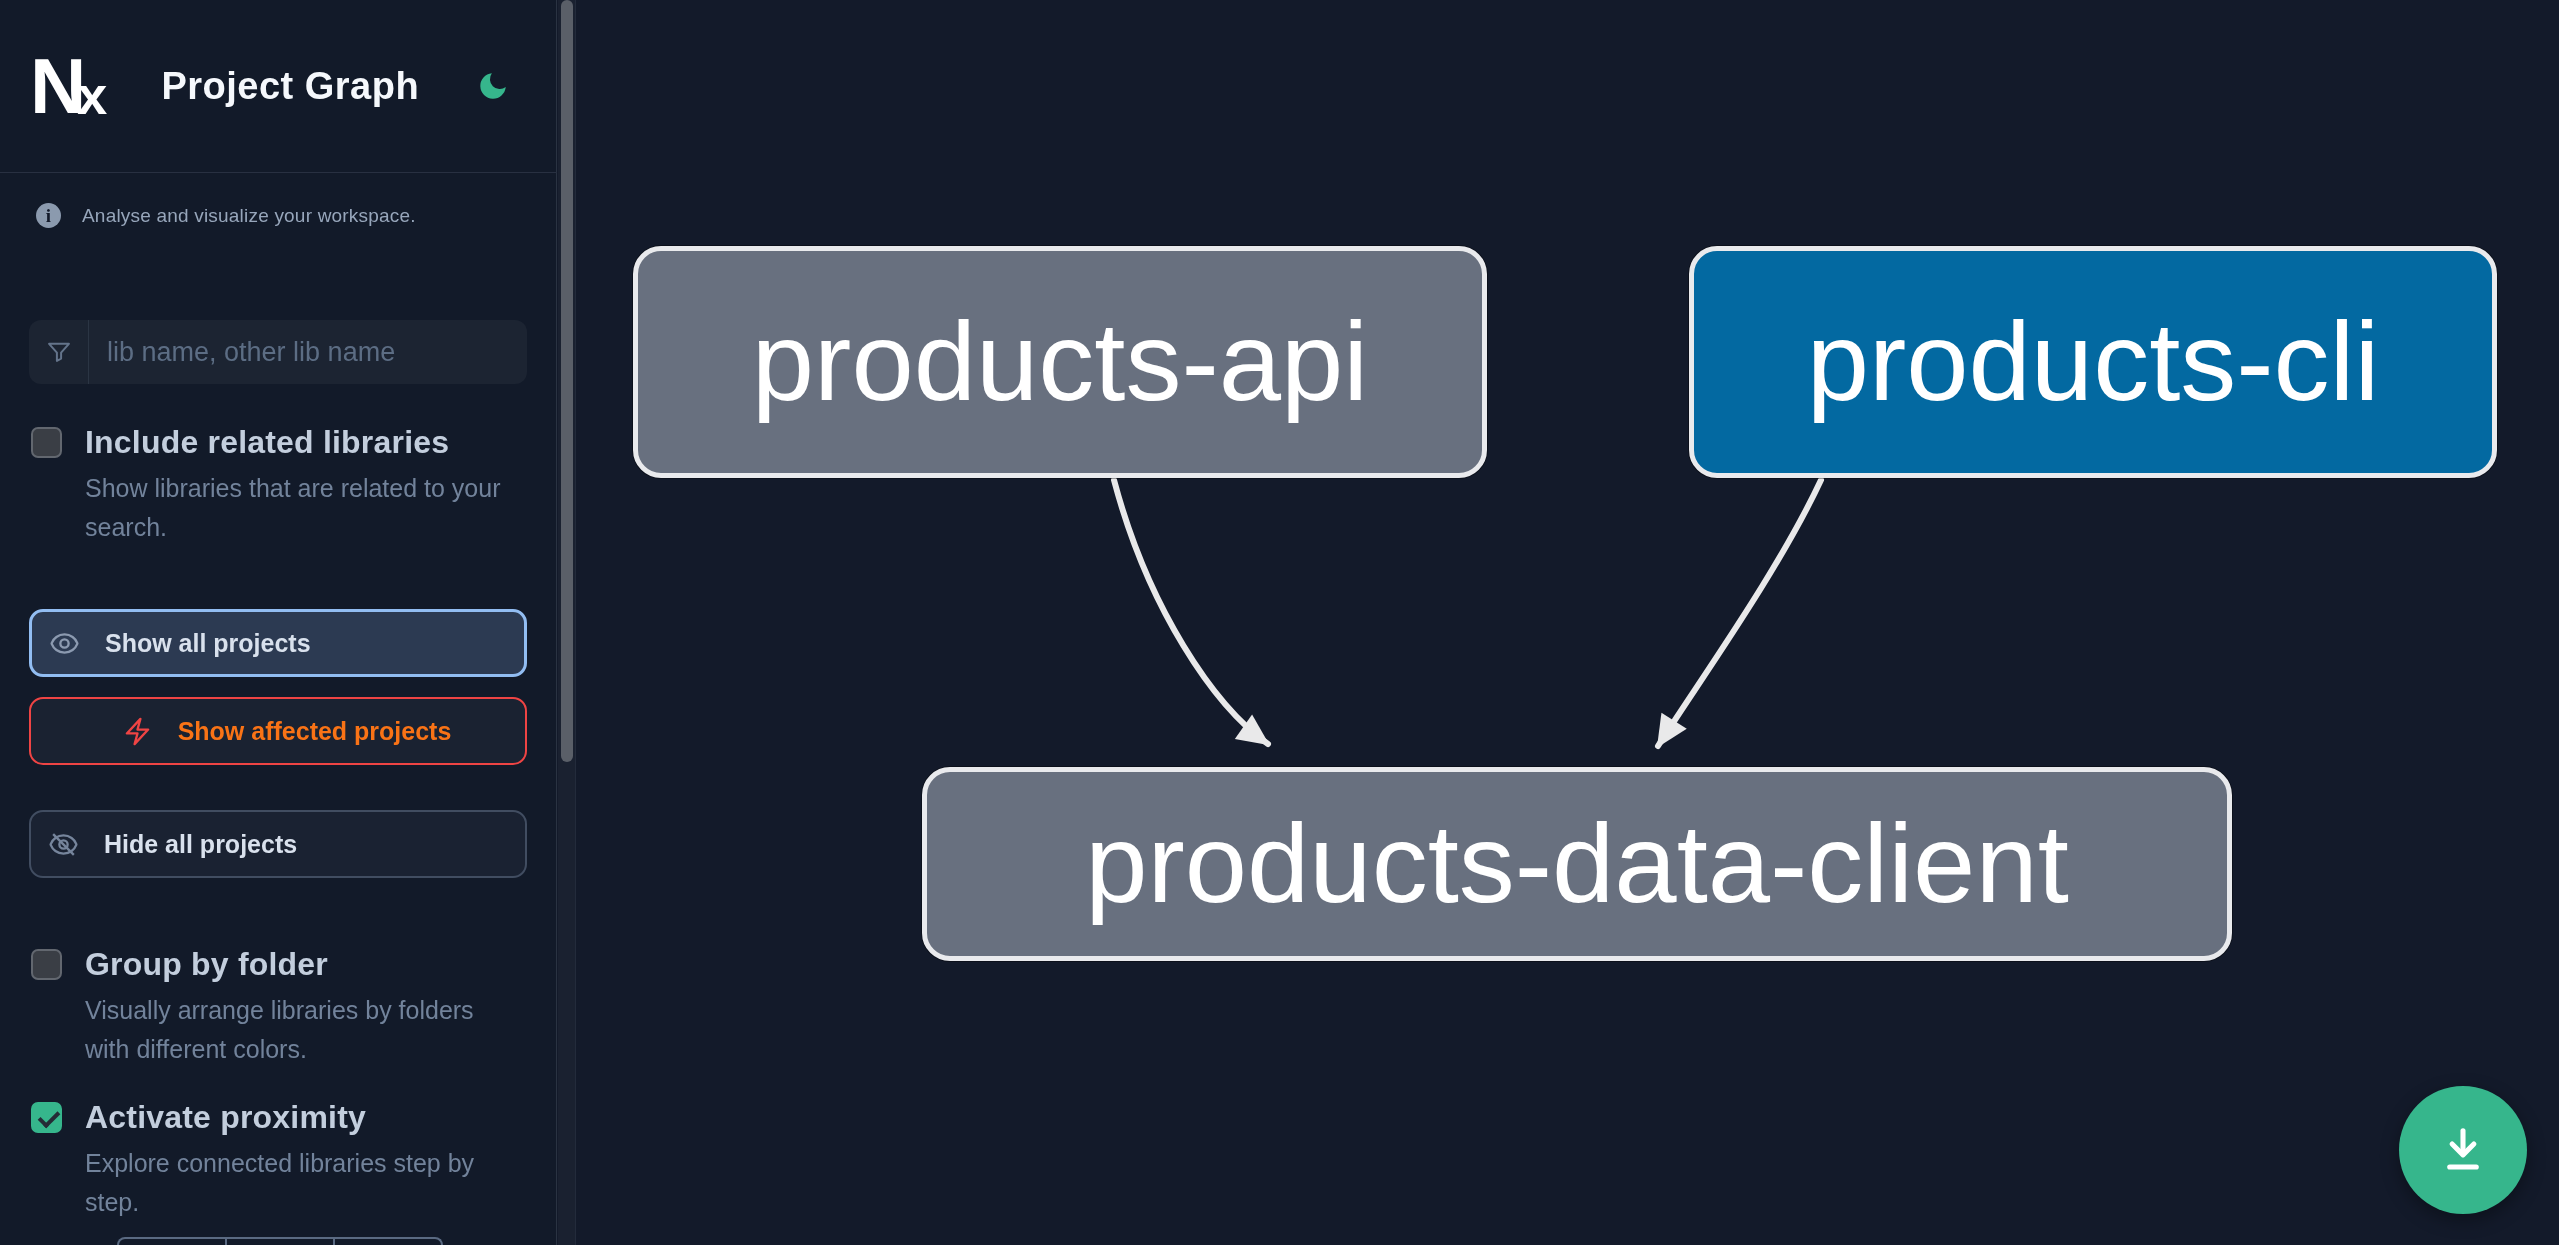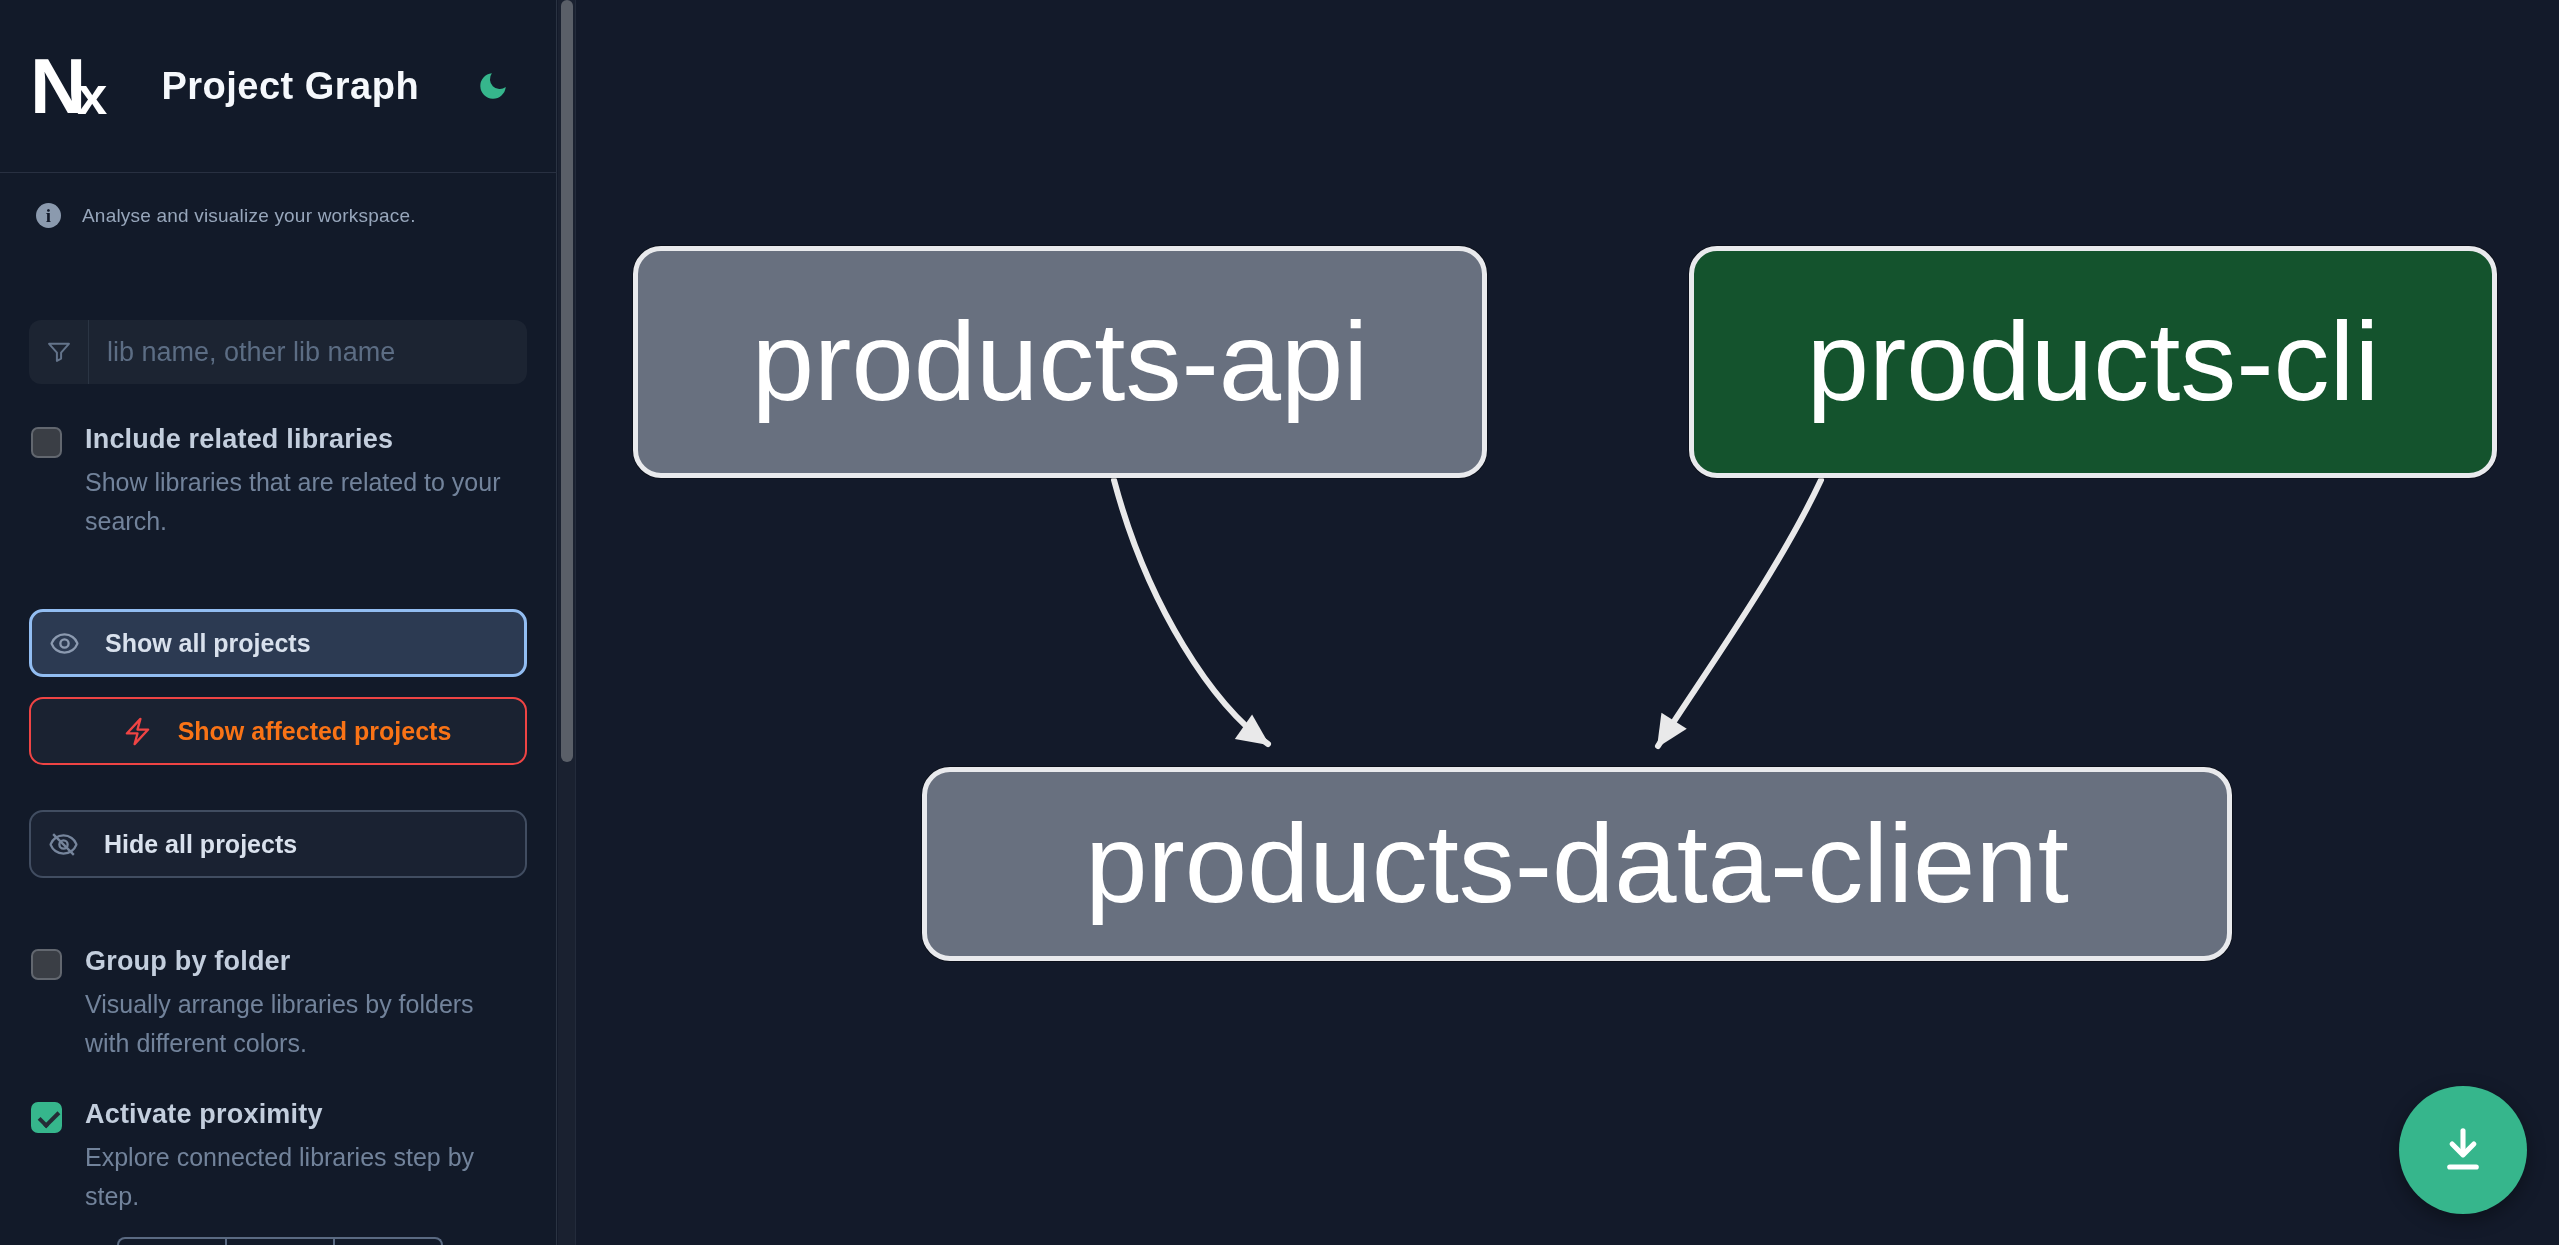--- a/index.html
+++ b/index.html
@@ -6,21 +6,21 @@
   html,body { background:#131a2a; }
   body { font-family:"Liberation Sans", sans-serif; }
   #app { position:relative; width:2559px; height:1245px; background:#131a2a; overflow:hidden; }
 
   
   #edges { position:absolute; left:0; top:0; z-index:1; }
   .node { position:absolute; z-index:2; display:flex; align-items:center; justify-content:center;
           background:#68707f; border:5px solid #e9eaed; border-radius:28px;
           color:#ffffff; font-size:112px; line-height:1; cursor:pointer;
           box-shadow:0 0 0 1px rgba(0,0,0,.35); }
-  .node.affected { background:#14532d; }
+  .node.affected { background:#0369a1; }
   #node-products-api   { left:633px;  top:246px; width:854px;  height:232px; }
   #node-products-cli   { left:1689px; top:246px; width:808px;  height:232px; }
   #node-products-data-client { left:922px; top:767px; width:1310px; height:194px; }
 
   
   .sidebar { position:absolute; left:0; top:0; width:557px; height:1245px; z-index:3;
              background:#121a29; border-right:1px solid #2a3342; }
   .sb-header { position:absolute; left:0; top:0; width:557px; height:173px;
                display:flex; align-items:center; padding:0 47px 0 30px;
                border-bottom:1px solid #283041; }
@@ -45,21 +45,21 @@
                      font-size:27px; color:#c7d2e2; }
   .searchbox input::placeholder { color:#5c6d84; opacity:1; }
 
   .toggle { position:absolute; left:31px; display:flex; align-items:flex-start; }
   .checkbox { width:31px; height:31px; border-radius:7px; background:#3a3e45;
               border:2px solid #62676f; position:relative; flex:0 0 auto; margin-top:3px; cursor:pointer; }
   .checkbox.checked { background:#36b68c; border-color:#36b68c; }
   .checkbox.checked::after { content:""; position:absolute; left:6px; top:7px; width:16px; height:8px;
               border-left:4px solid #252b36; border-bottom:4px solid #252b36; transform:rotate(-45deg); }
   .toggle-texts { margin-left:23px; width:424px; }
-  .toggle-label { font-size:27px; font-weight:700; color:#c3cedd; letter-spacing:.2px; }
+  .toggle-label { font-size:32px; font-weight:700; color:#c3cedd; letter-spacing:.2px; }
   .toggle-desc  { margin-top:8px; font-size:25px; color:#72839b; line-height:39px; }
 
   .sb-btn { position:absolute; left:29px; width:498px; height:68px; border-radius:14px;
             display:flex; align-items:center; padding:0 0 0 17px; cursor:pointer;
             background:#1a2232; border:2px solid #414d61;
             font-family:"Liberation Sans",sans-serif; font-size:25px; font-weight:600; color:#d9e1ed; }
   .sb-btn .btn-icon { width:31px; height:31px; margin-right:25px; flex:0 0 auto; }
   .sb-btn.primary  { background:#2c3a52; border:3px solid #92bdf2; }
   .sb-btn.primary  .btn-icon { color:#8c9ab0; }
   .sb-btn.affected { background:#1a2231; border:2px solid #ef4444; color:#f97316;justify-content:center; }

